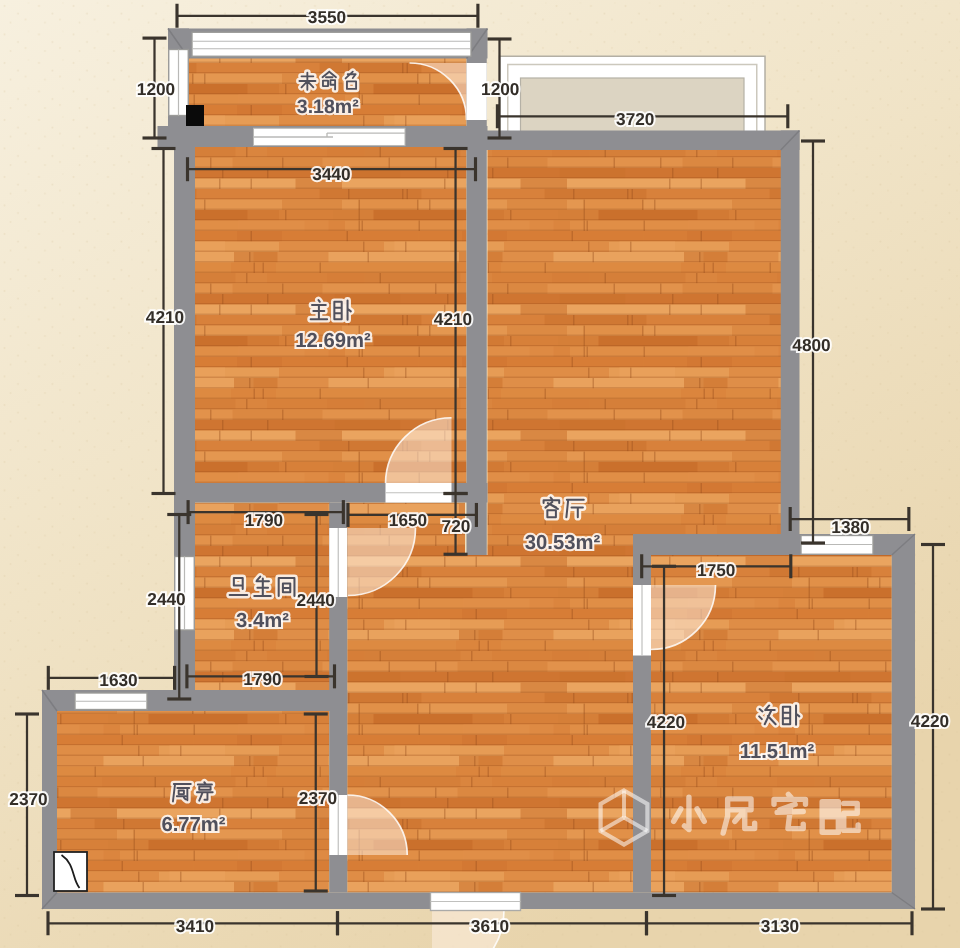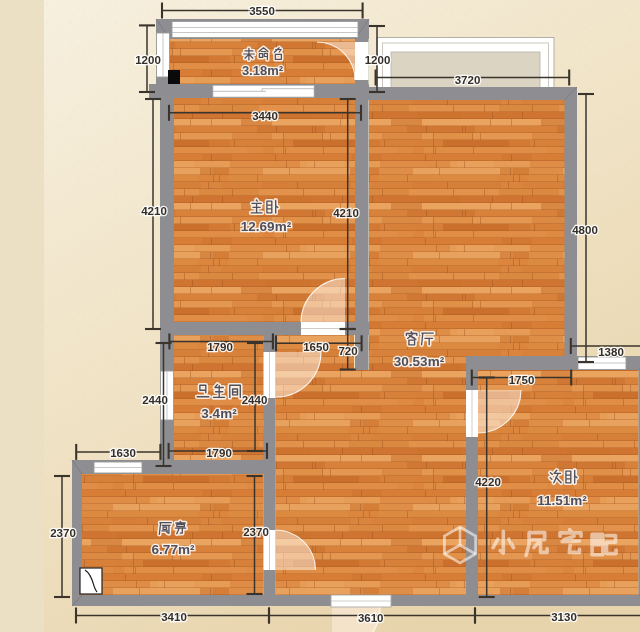--- a/index.html
+++ b/index.html
@@ -1,15 +1,15 @@
 <!DOCTYPE html>
 <html><head><meta charset="utf-8">
 <style>
 html,body{margin:0;padding:0;background:#ece0c4;}
-#plan{width:506px;height:632px;position:relative;font-family:"Liberation Sans",sans-serif;margin-left:44px;}
+#plan{width:506px;height:632px;position:relative;font-family:"Liberation Sans",sans-serif;}
 svg{filter:blur(0.35px);}
 </style></head>
 <body>
 <div id="plan">
 <svg width="640" height="632" viewBox="0 0 640 632">
 <defs>
 <linearGradient id="bg" x1="0" y1="0" x2="0.55" y2="1">
 <stop offset="0" stop-color="#f7f0df"></stop>
 <stop offset="0.5" stop-color="#f0e3c6"></stop>
 <stop offset="1" stop-color="#e8d4ac"></stop>

